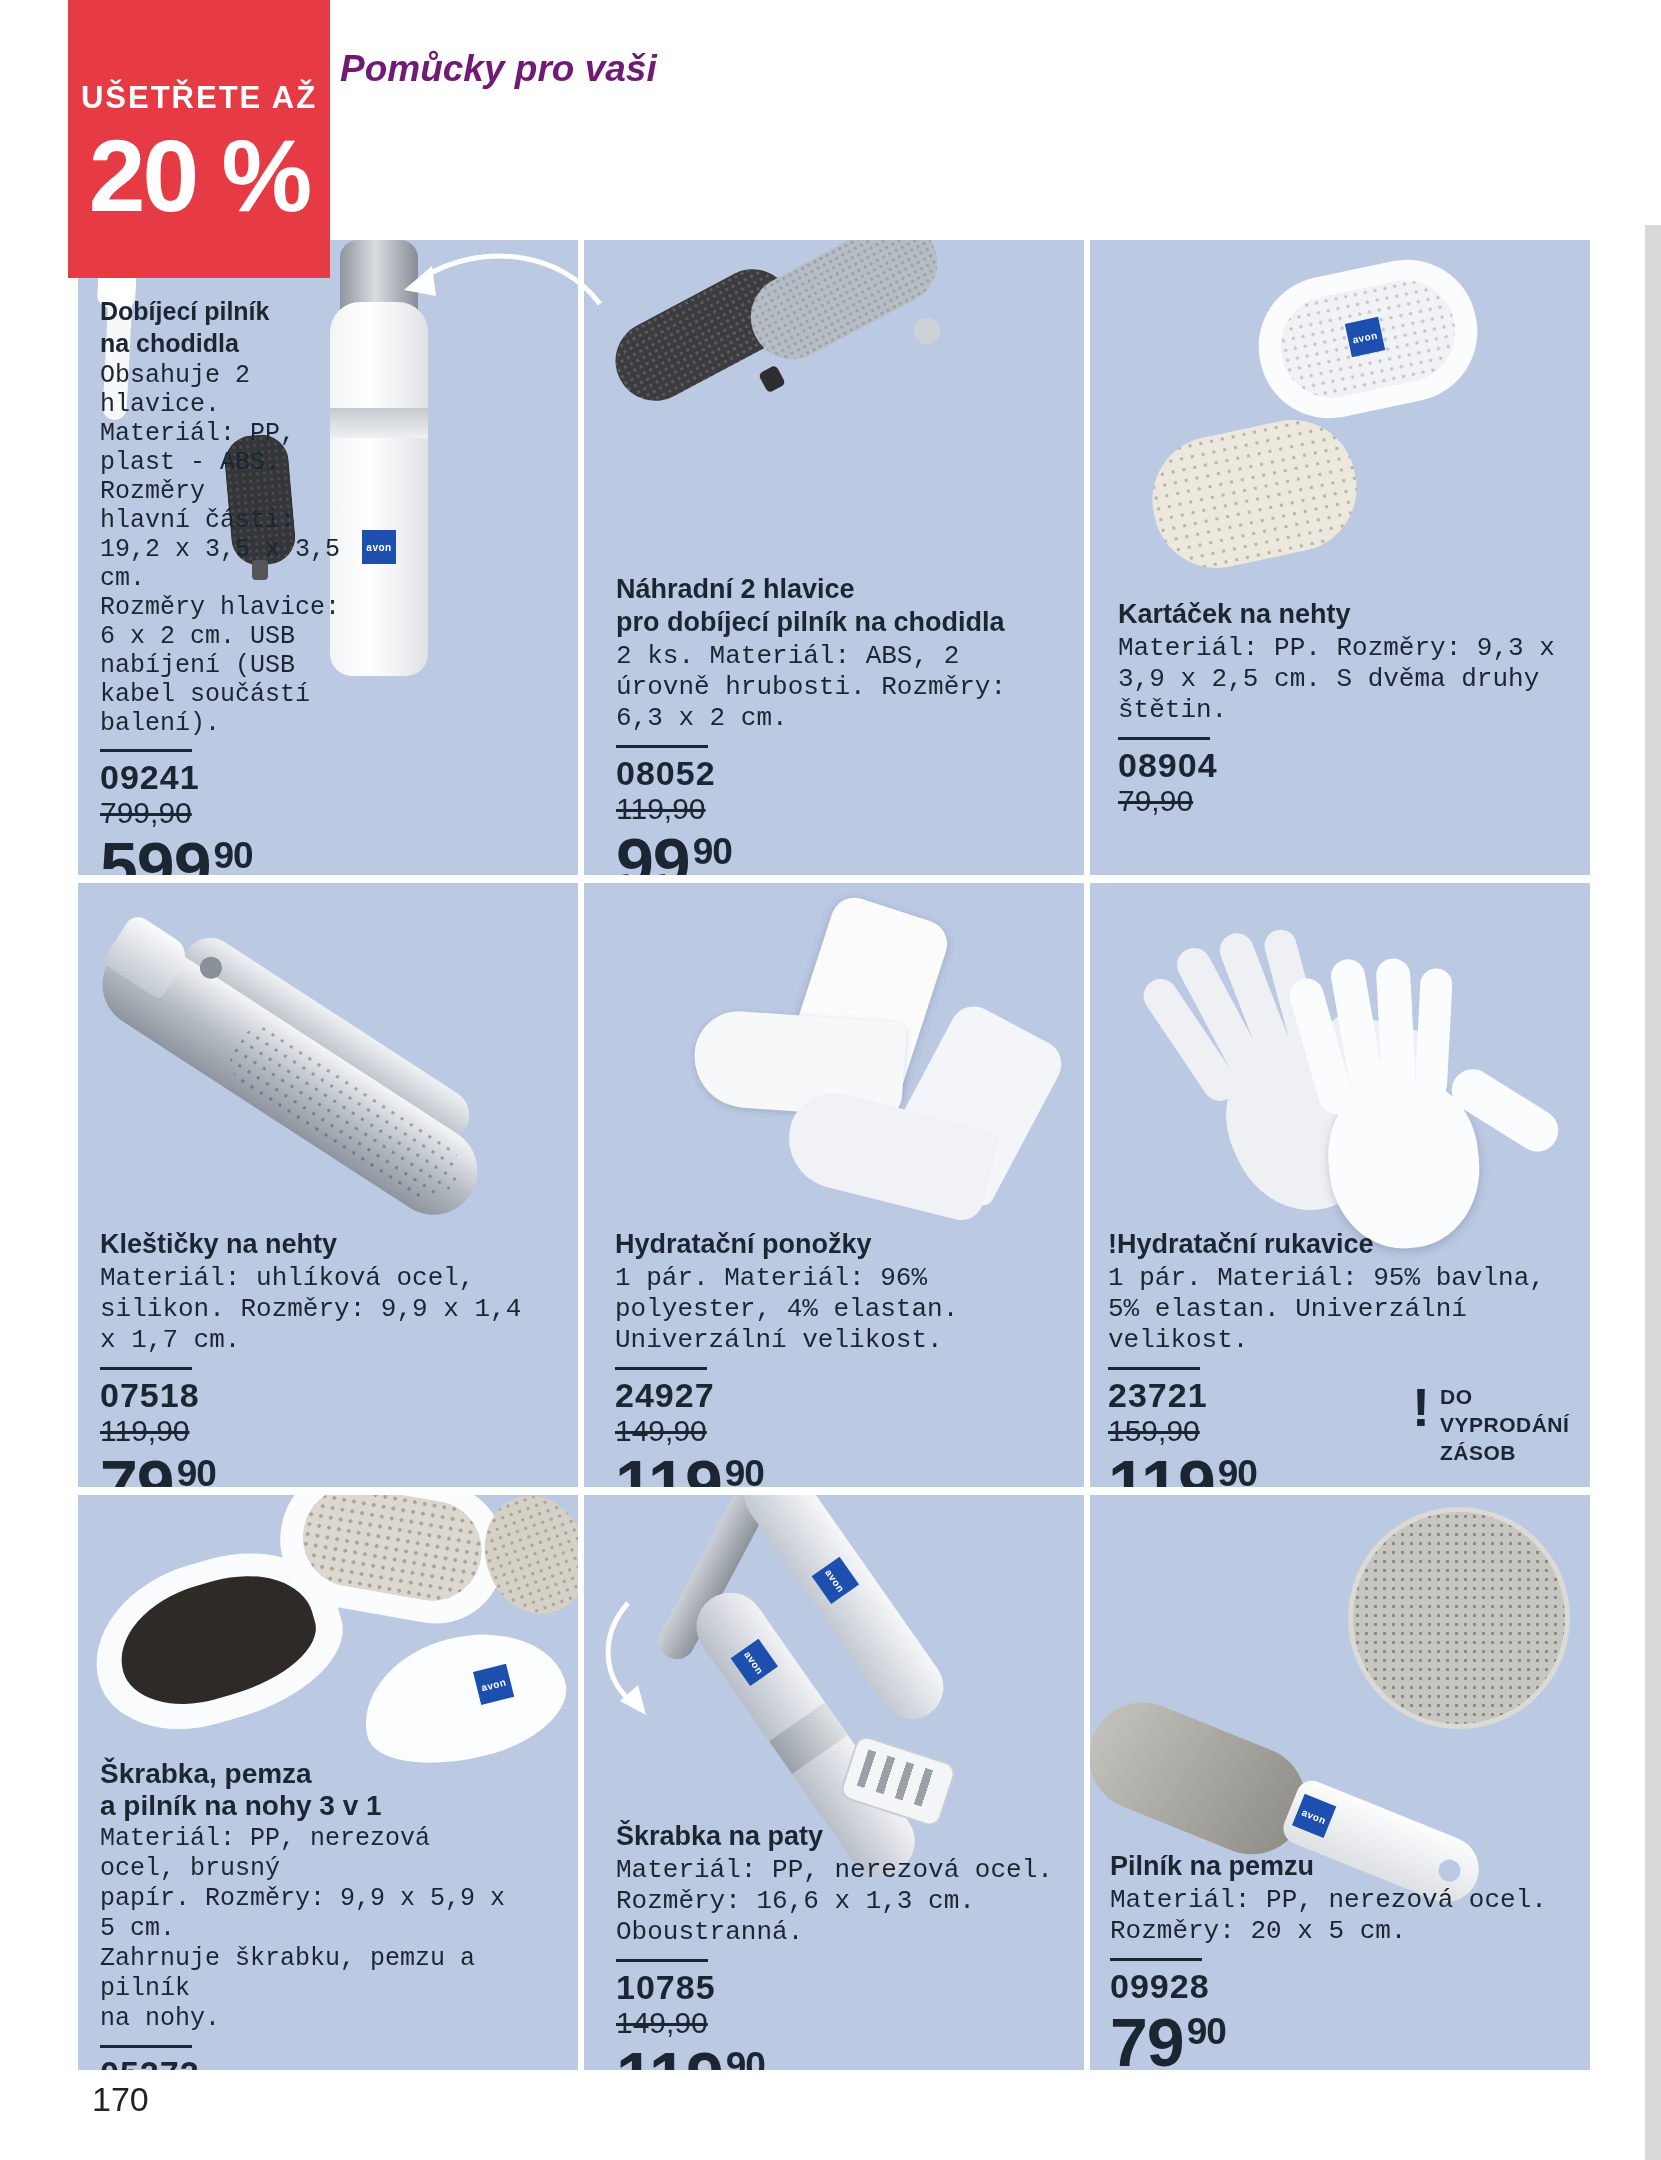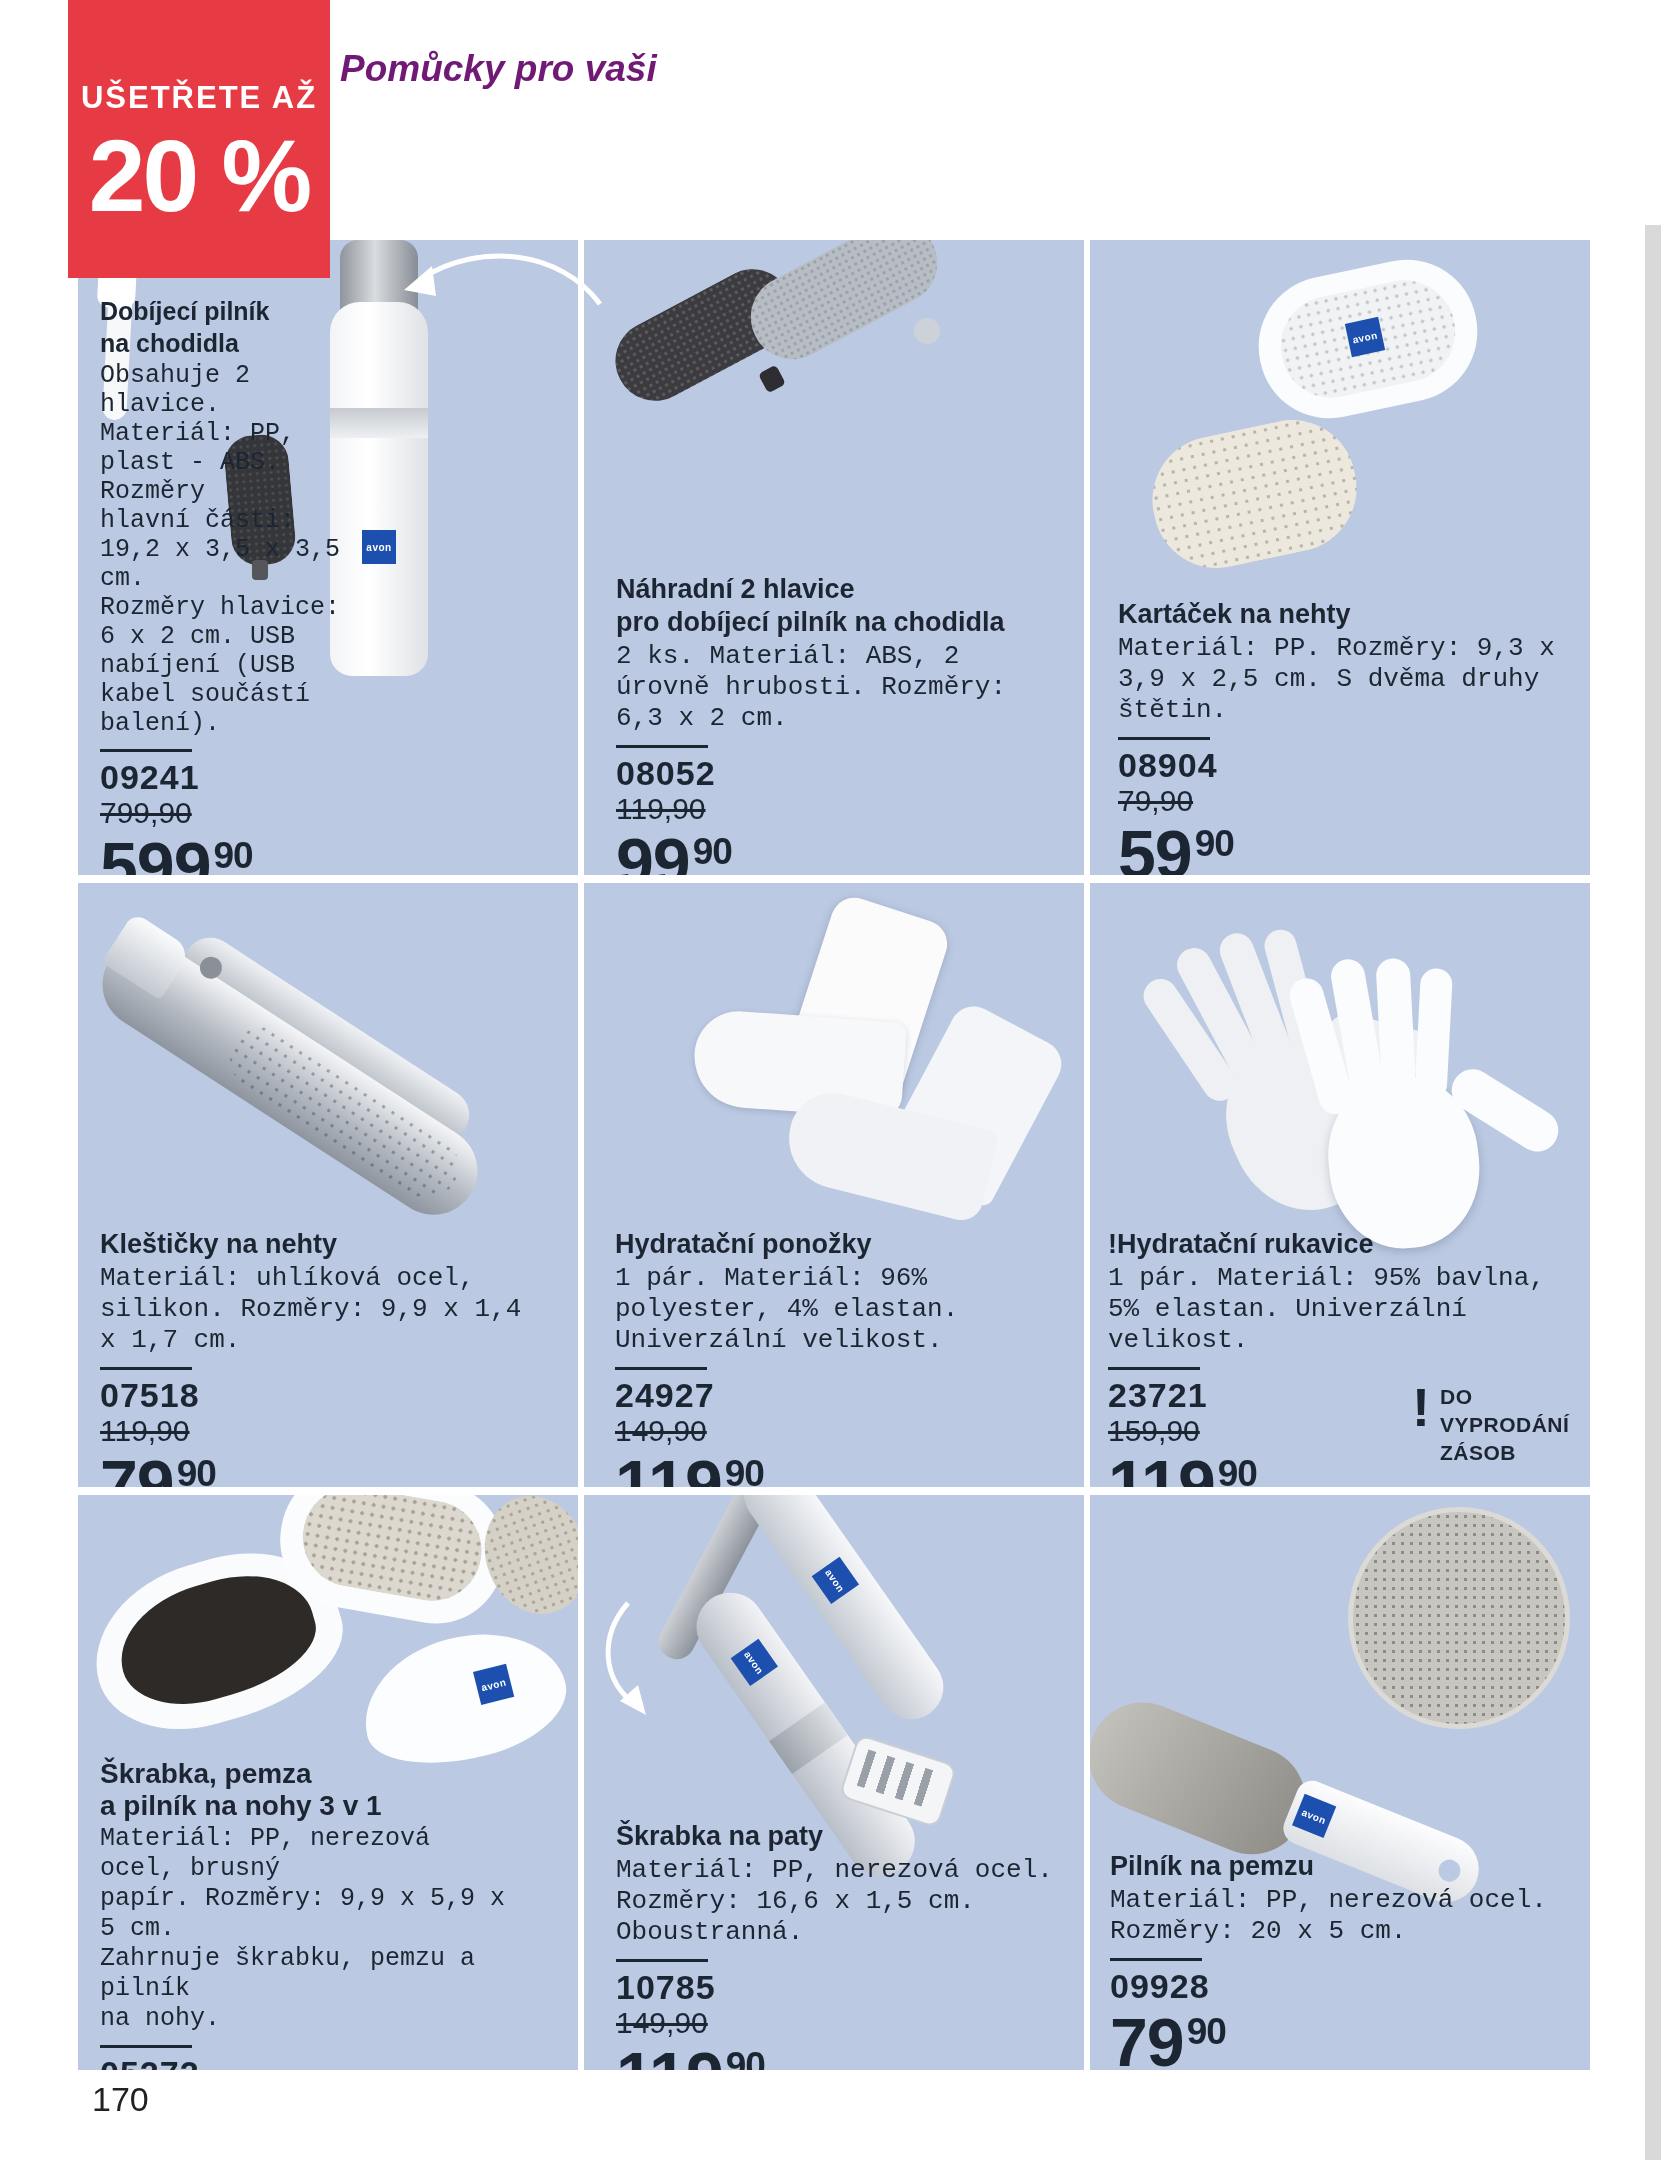--- a/index.html
+++ b/index.html
@@ -130,21 +130,20 @@
       <div class="sh" style="left:168px;top:28px;width:220px;height:142px;border-radius:70px;background:#fbfcfd;transform:rotate(-12deg)"></div>
       <div class="sh" style="left:190px;top:48px;width:176px;height:102px;border-radius:52px;background-color:#f1f2f4;background-image:radial-gradient(rgba(120,125,135,.4) 1.5px,transparent 1.7px);background-size:10px 10px;transform:rotate(-12deg)"></div>
       <div class="logo" style="left:258px;top:80px;transform:rotate(-12deg)">avon</div>
     </div>
     <div class="ptext t3">
       <div class="pname">Kartáček na nehty</div>
       <div class="pdesc">Materiál: PP. Rozměry: 9,3 x 3,9 x 2,5 cm. S dvěma druhy štětin.</div>
       <div class="phr"></div>
       <div class="pcode">08904</div>
       <div class="pold">79,90</div>
-      <div class="pprice"><span>59</span><span class="cents">90</span></div>
     </div>
   </div>
 
   <div class="card c1 r2">
     <div class="art">
       <div style="position:absolute;left:35px;top:30px;width:470px;height:240px;transform:rotate(33deg);transform-origin:60px 60px;">
         <div class="sh" style="left:60px;top:6px;width:330px;height:52px;border-radius:26px;background:linear-gradient(#eff1f4,#a9b0b9)"></div>
         <div class="sh" style="left:0px;top:40px;width:430px;height:88px;border-radius:44px;background:linear-gradient(#f4f5f7,#b4bac2 55%,#8f959e)"></div>
         <div class="sh" style="left:150px;top:52px;width:260px;height:64px;border-radius:32px;background-image:radial-gradient(rgba(40,45,55,.35) 1.6px,transparent 1.8px);background-size:11px 11px;"></div>
         <div class="sh" style="left:-6px;top:30px;width:70px;height:60px;border-radius:14px 20px 6px 6px;background:linear-gradient(#fafbfc,#c2c8d0)"></div>
@@ -264,21 +263,21 @@
         <div class="sh" style="left:150px;top:0;width:40px;height:68px;background:linear-gradient(#dfe2e6,#9aa1a9)"></div>
         <div class="logo" style="left:60px;top:18px;">avon</div>
       </div>
       <div style="position:absolute;left:258px;top:255px;width:120px;height:90px;transform:rotate(18deg);">
         <div class="sh" style="left:0;top:0;width:100px;height:62px;border-radius:12px;background:#f4f5f7;border:2px solid #c9ced5;"></div>
         <div class="sh" style="left:14px;top:12px;width:70px;height:38px;background:repeating-linear-gradient(90deg,#9aa0a8 0 8px,transparent 8px 20px);"></div>
       </div>
     </div>
     <div class="ptext t8">
       <div class="pname">Škrabka na paty</div>
-      <div class="pdesc">Materiál: PP, nerezová ocel. Rozměry: 16,6 x 1,5 cm. Oboustranná.</div>
+      <div class="pdesc">Materiál: PP, nerezová ocel. Rozměry: 16,6 x 1,3 cm. Oboustranná.</div>
       <div class="phr"></div>
       <div class="pcode">10785</div>
       <div class="pold">149,90</div>
       <div class="pprice"><span>119</span><span class="cents">90</span></div>
     </div>
   </div>
 
   <div class="card c3 r3">
     <div class="art">
       <div class="sh" style="left:258px;top:12px;width:212px;height:212px;border-radius:50%;background-color:#c7c6c0;background-image:radial-gradient(rgba(70,68,60,.45) 1.7px,transparent 1.9px);background-size:9px 9px;border:5px solid #dbdad6;"></div>

